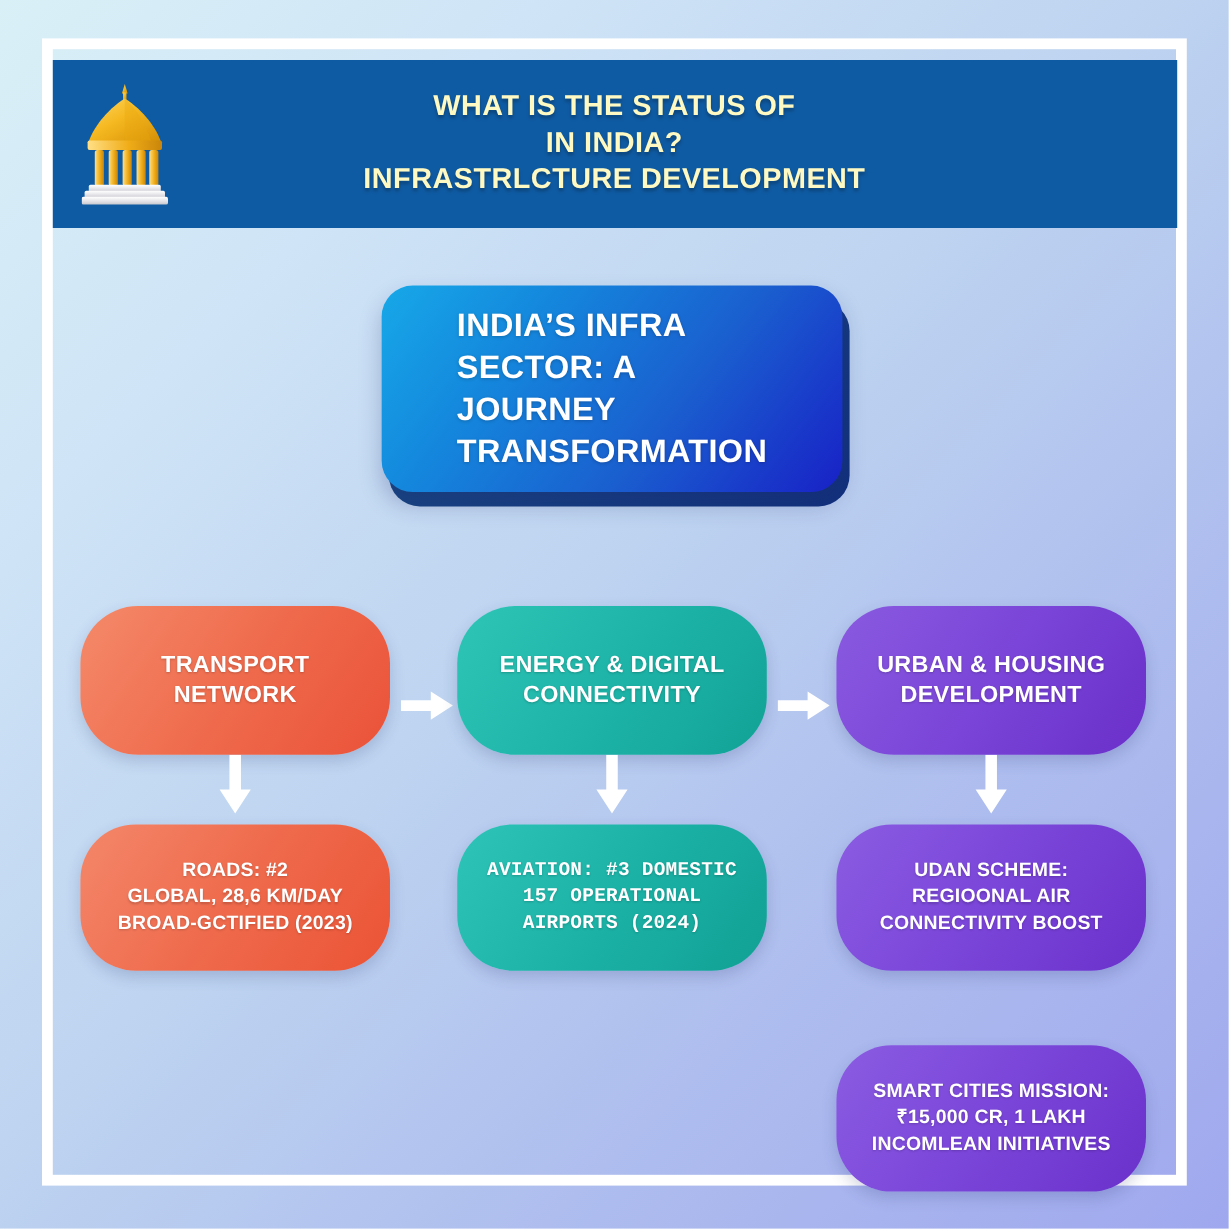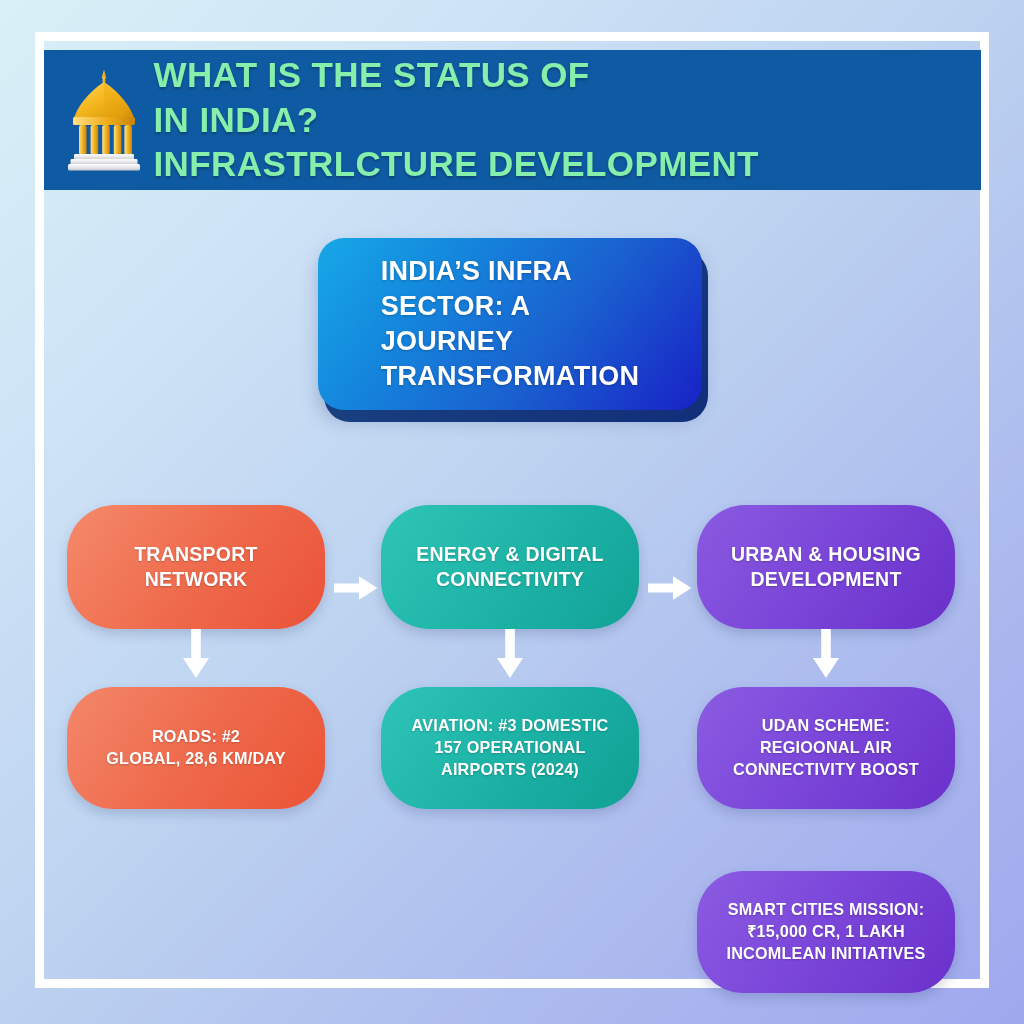--- a/index.html
+++ b/index.html
@@ -46,22 +46,23 @@
     display:flex;
     align-items:center;
   }
   #header-icon {
     position:absolute;
     left:24px; top:16px;
     width:72px; height:106px;
   }
   #header-title {
     width:100%;
-    color:#86efac;
-    font-size:35px;
+    text-align:center;
+    color:#fef9c3;
+    font-size:24px;
     font-weight:bold;
     line-height:1.27;
     letter-spacing:.4px;
     text-shadow:0 2px 3px rgba(0,0,0,.28);
     padding:0 110px 0 110px;
   }
   #header-title .ln { display:block; white-space:nowrap; }
 
   
   #title-card-wrap {
@@ -152,21 +153,21 @@
     position:absolute;
     width:258px; height:122px;
     border-radius:46px;
     display:flex; align-items:center; justify-content:center;
     box-shadow:0 5px 12px rgba(40,50,110,.20);
   }
   .detail-1 { top:646px; left:5px; }
   .detail-2 { top:786px; left:5px;margin-top:44px; }
 
   #col-0 .detail-pill { background:linear-gradient(125deg,#f4876a 0%,#ef6a4c 50%,#eb5335 100%); }
-  #col-1 .detail-pill { background:linear-gradient(125deg,#2ec4b8 0%,#1cb2a6 50%,#11a094 100%); }
+  #col-1 .detail-pill { background:linear-gradient(125deg,#2ec4b8 0%,#1cb2a6 50%,#11a094 100%);font-family:Liberation Mono, monospace; }
   #col-2 .detail-pill { background:linear-gradient(125deg,#8b5ce2 0%,#7a45d9 50%,#6b31cb 100%); }
 
   .detail-label {
     color:#ffffff; font-size:16.2px; font-weight:bold;
     line-height:1.34; text-align:center; letter-spacing:.2px;
     text-shadow:0 1px 2px rgba(0,0,0,.20);
     padding:0 8px;
   }
   .detail-label .ln { display:block; white-space:nowrap; }
 </style>
@@ -263,20 +264,21 @@
       <span class="v-arrow">
         <svg viewBox="0 0 30 50" width="30" height="50">
           <path d="M10.2 0 H19.8 V29 H28 L15 49 L2 29 H10.2 Z" fill="#ffffff"></path>
         </svg>
       </span>
 
       <div class="detail-pill detail-1">
         <div class="detail-label">
           <span class="ln">ROADS: #2</span>
           <span class="ln">GLOBAL, 28,6 KM/DAY</span>
+          <span class="ln">BROAD-GCTIFIED (2023)</span>
         </div>
       </div>
     </div>
 
     <div class="col" id="col-1">
 
       <div class="cat-pill">
         <div class="cat-label">
           <span class="ln">ENERGY &amp; DIGITAL</span>
           <span class="ln">CONNECTIVITY</span>

